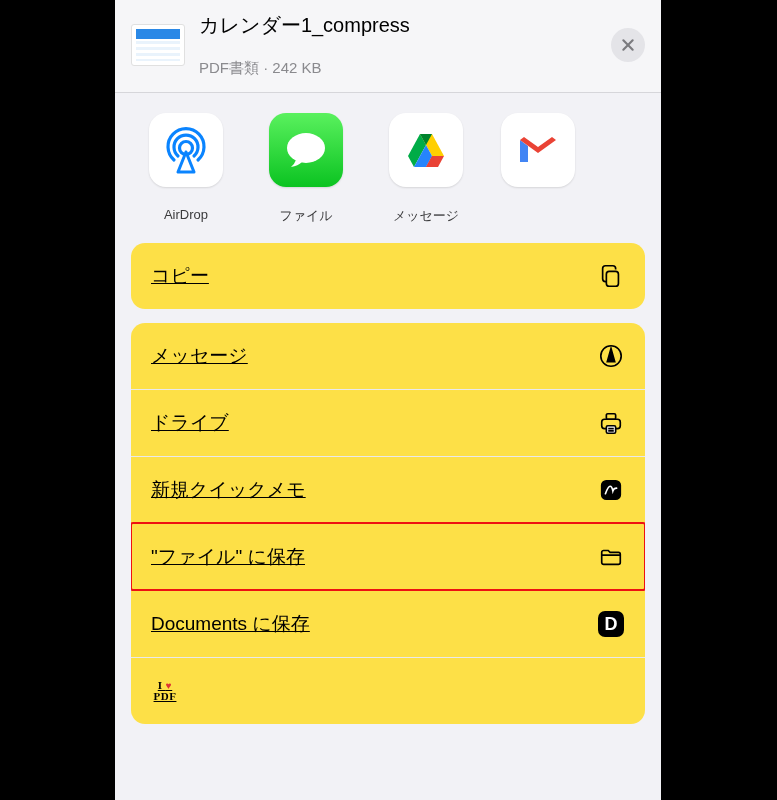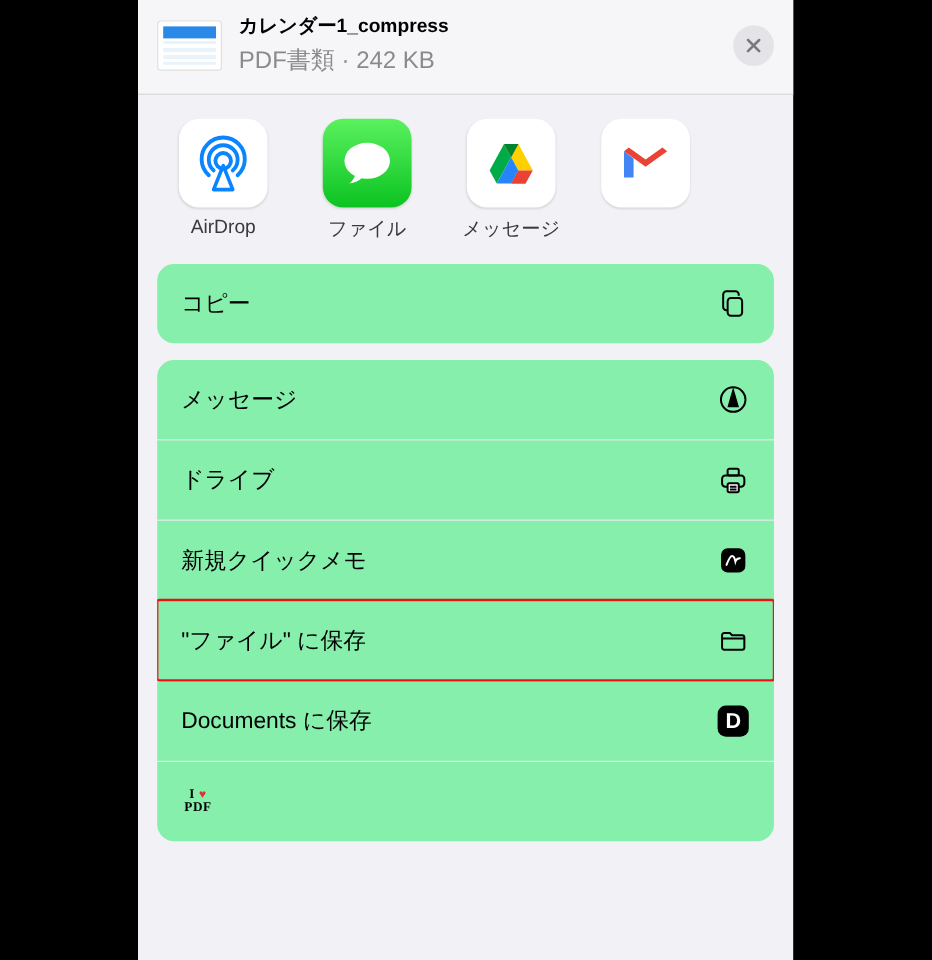--- a/index.html
+++ b/index.html
@@ -35,47 +35,47 @@
     position:absolute; left:4px; right:4px; top:4px; height:10px;
     background: linear-gradient(#2a88e6,#2a88e6);
   }
   .thumb::after{
     content:"";
     position:absolute; left:4px; right:4px; top:16px; bottom:4px;
     background:
       repeating-linear-gradient(#e9f3fc 0 3px, transparent 3px 6px);
   }
   .title-block { margin-left: 14px; flex:1; min-width:0; }
-  .title { font-size: 16px; font-weight: 700; color:#000; white-space: nowrap; overflow:hidden; text-overflow:ellipsis; }
-  .subtitle { font-size: 20px; color:#8a8a8e; margin-top:4px; }
+  .title { font-size: 20px; font-weight: 400; color:#000; white-space: nowrap; overflow:hidden; text-overflow:ellipsis; }
+  .subtitle { font-size: 15px; color:#8a8a8e; margin-top:20px; }
   .close-btn {
     width: 34px; height: 34px; border-radius: 50%;
     background: #e4e4e8; display:flex; align-items:center; justify-content:center;
     flex-shrink:0;
   }
   .close-btn svg { width:16px; height:16px; }
 
   .app-row {
     display:flex;
     gap: 30px;
     padding: 20px 0 18px 26px;
     overflow:hidden;
   }
   .app-item { width: 90px; display:flex; flex-direction:column; align-items:center; flex-shrink:0; }
   .app-icon {
     width: 74px; height: 74px; border-radius: 17px;
     display:flex; align-items:center; justify-content:center;
     box-shadow: 0 1px 2px rgba(0,0,0,0.12);
   }
-  .app-label { font-size: 16px; color:#3a3a3c; margin-top:8px; text-align:center; white-space:nowrap; }
+  .app-label { font-size: 13px; color:#3a3a3c; margin-top:20px; text-align:center; white-space:nowrap; }
   .app-peek { width:20px; display:flex; flex-direction:column; align-items:flex-start; flex-shrink:0;}
   .app-peek .app-icon{ width:74px; }
 
   .actions { padding: 0 16px 10px 16px; display:flex; flex-direction:column; gap:14px; }
-  .action-group { background:#86efac; border-radius:14px; overflow:hidden; }
+  .action-group { background:#fde047; border-radius:14px; overflow:hidden;text-decoration:underline; }
   .action-row {
     display:flex; align-items:center; justify-content:space-between;
     padding: 19px 20px;
     font-size: 19px; color:#000;
   }
   .action-group .action-row + .action-row { border-top:1px solid #e9e9ec; }
   .action-row.highlight { outline:2px solid #e11; outline-offset:-1px; border-radius:2px; }
   .row-icon { width:28px; height:28px; display:flex; align-items:center; justify-content:center; flex-shrink:0; }
   .row-icon svg { width:26px; height:26px; }
 

